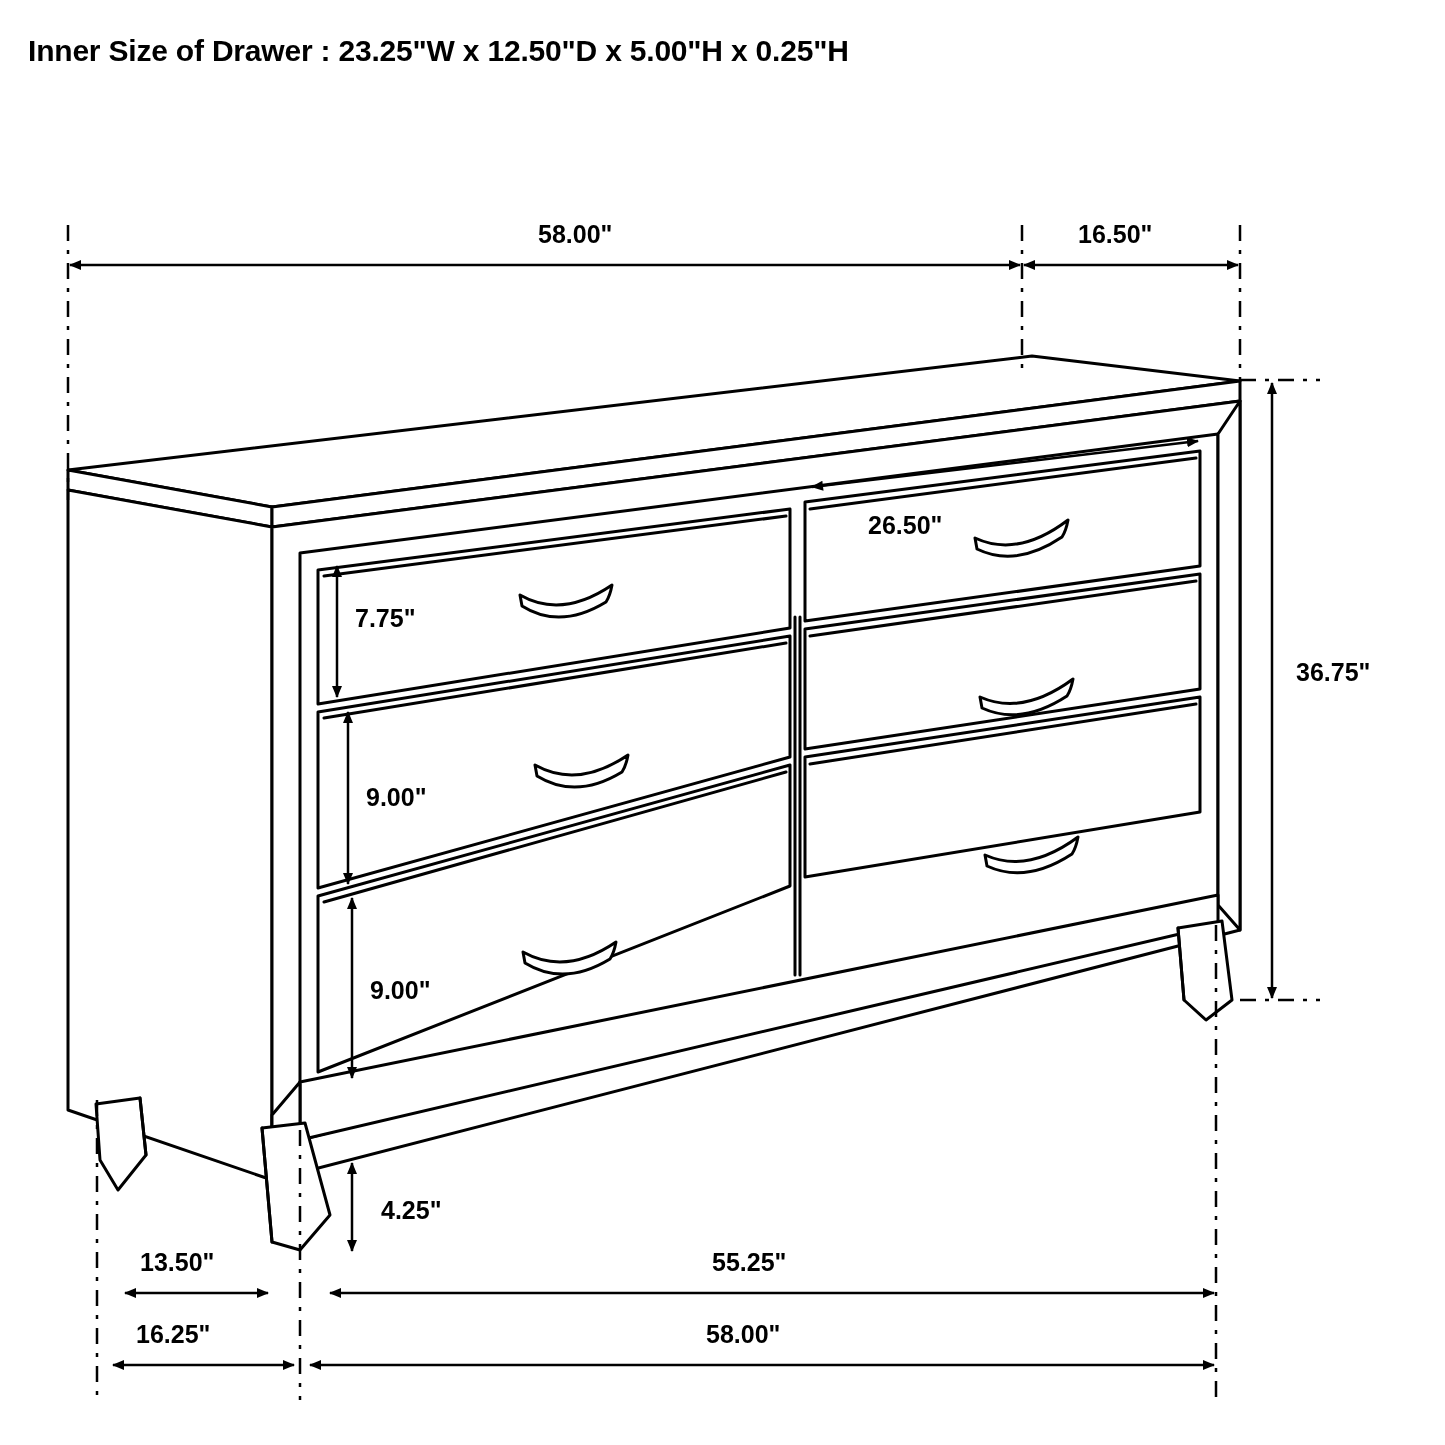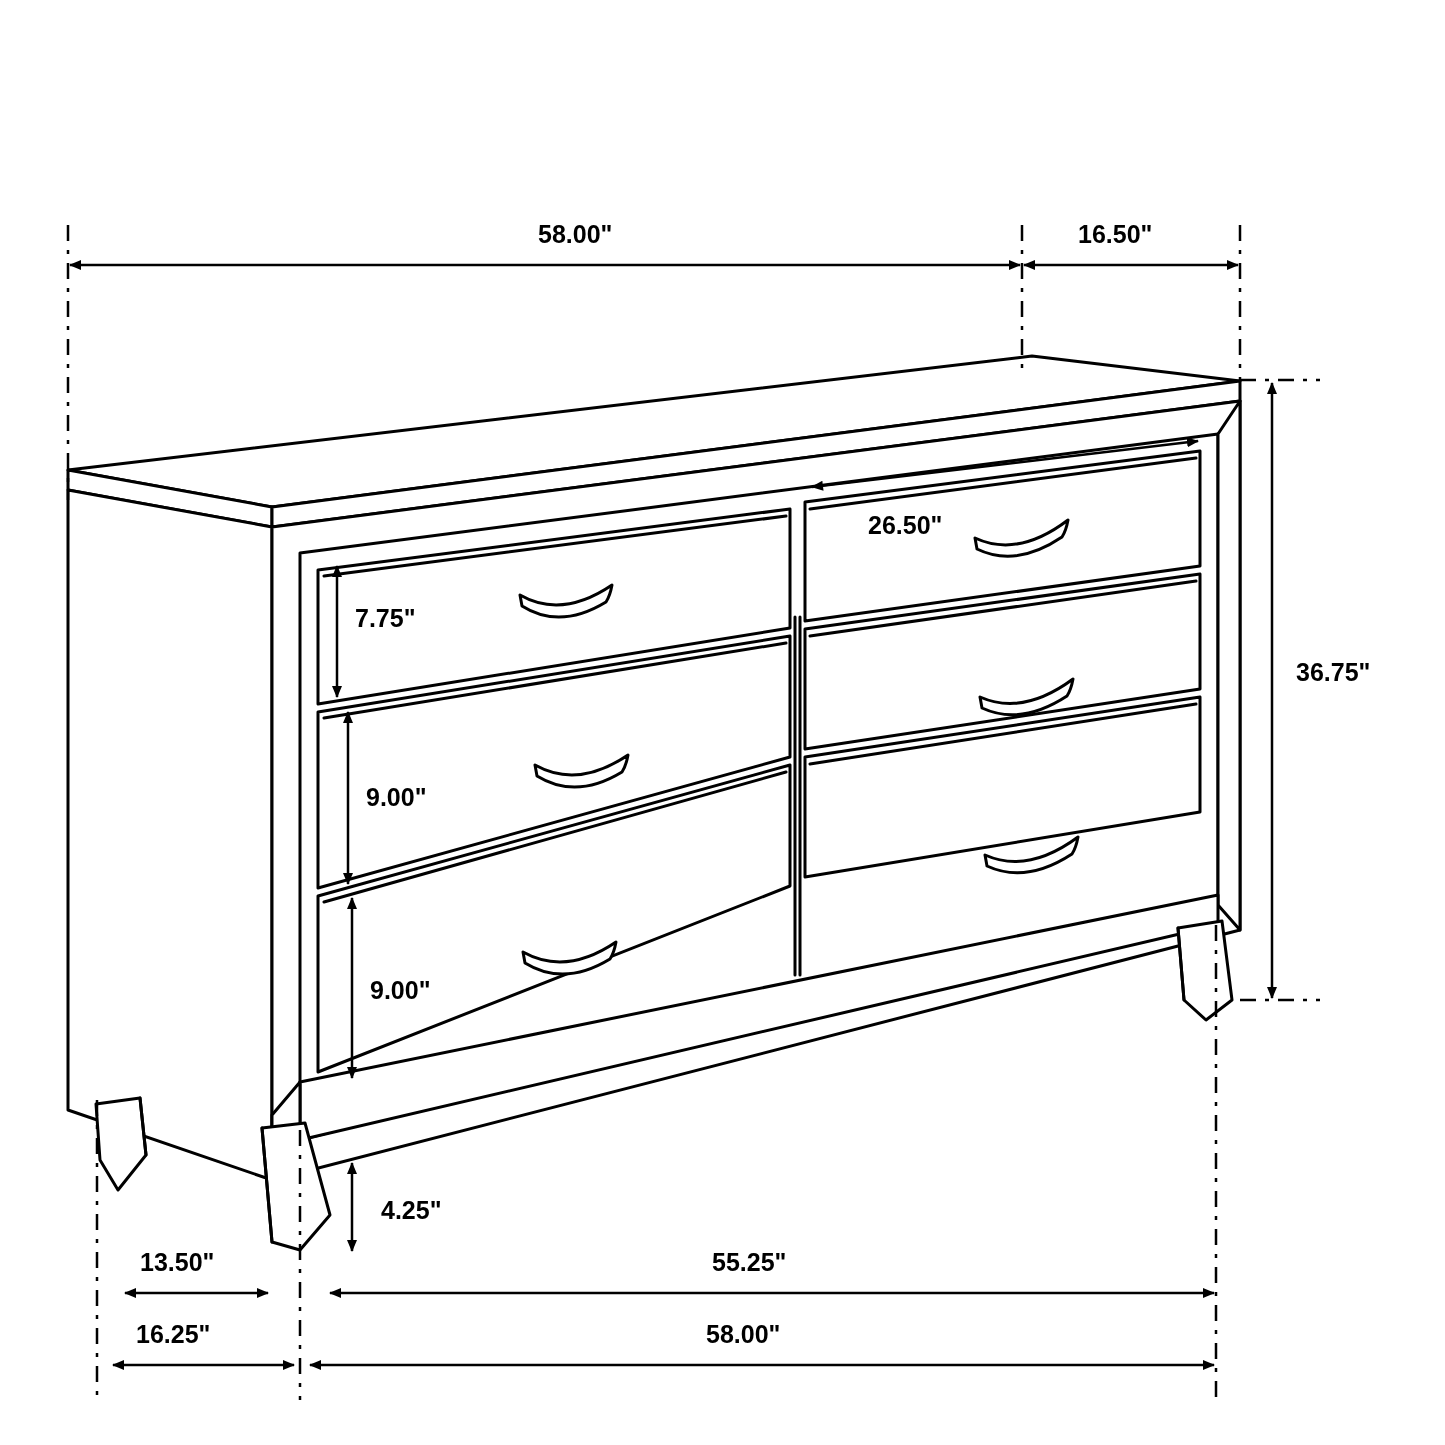--- a/index.html
+++ b/index.html
@@ -41,20 +41,21 @@
     font-weight: bold;
     white-space: nowrap;
     line-height: 1;
   }
 </style>
 </head>
 <body>
 
 <div id="stage">
 
+  <div class="title">Inner Size of Drawer : 23.25"W x 12.50"D x 5.00"H x 0.25"H</div>
 
   <svg class="diagram" viewBox="0 0 1445 1445">
     <defs>
       <marker id="arrHead" markerWidth="14" markerHeight="14" refX="11" refY="5" orient="auto" markerUnits="userSpaceOnUse">
         <path d="M0,0 L12,5 L0,10 z" fill="#000"></path>
       </marker>
       <marker id="arrTail" markerWidth="14" markerHeight="14" refX="1" refY="5" orient="auto" markerUnits="userSpaceOnUse">
         <path d="M12,0 L0,5 L12,10 z" fill="#000"></path>
       </marker>
     </defs>

